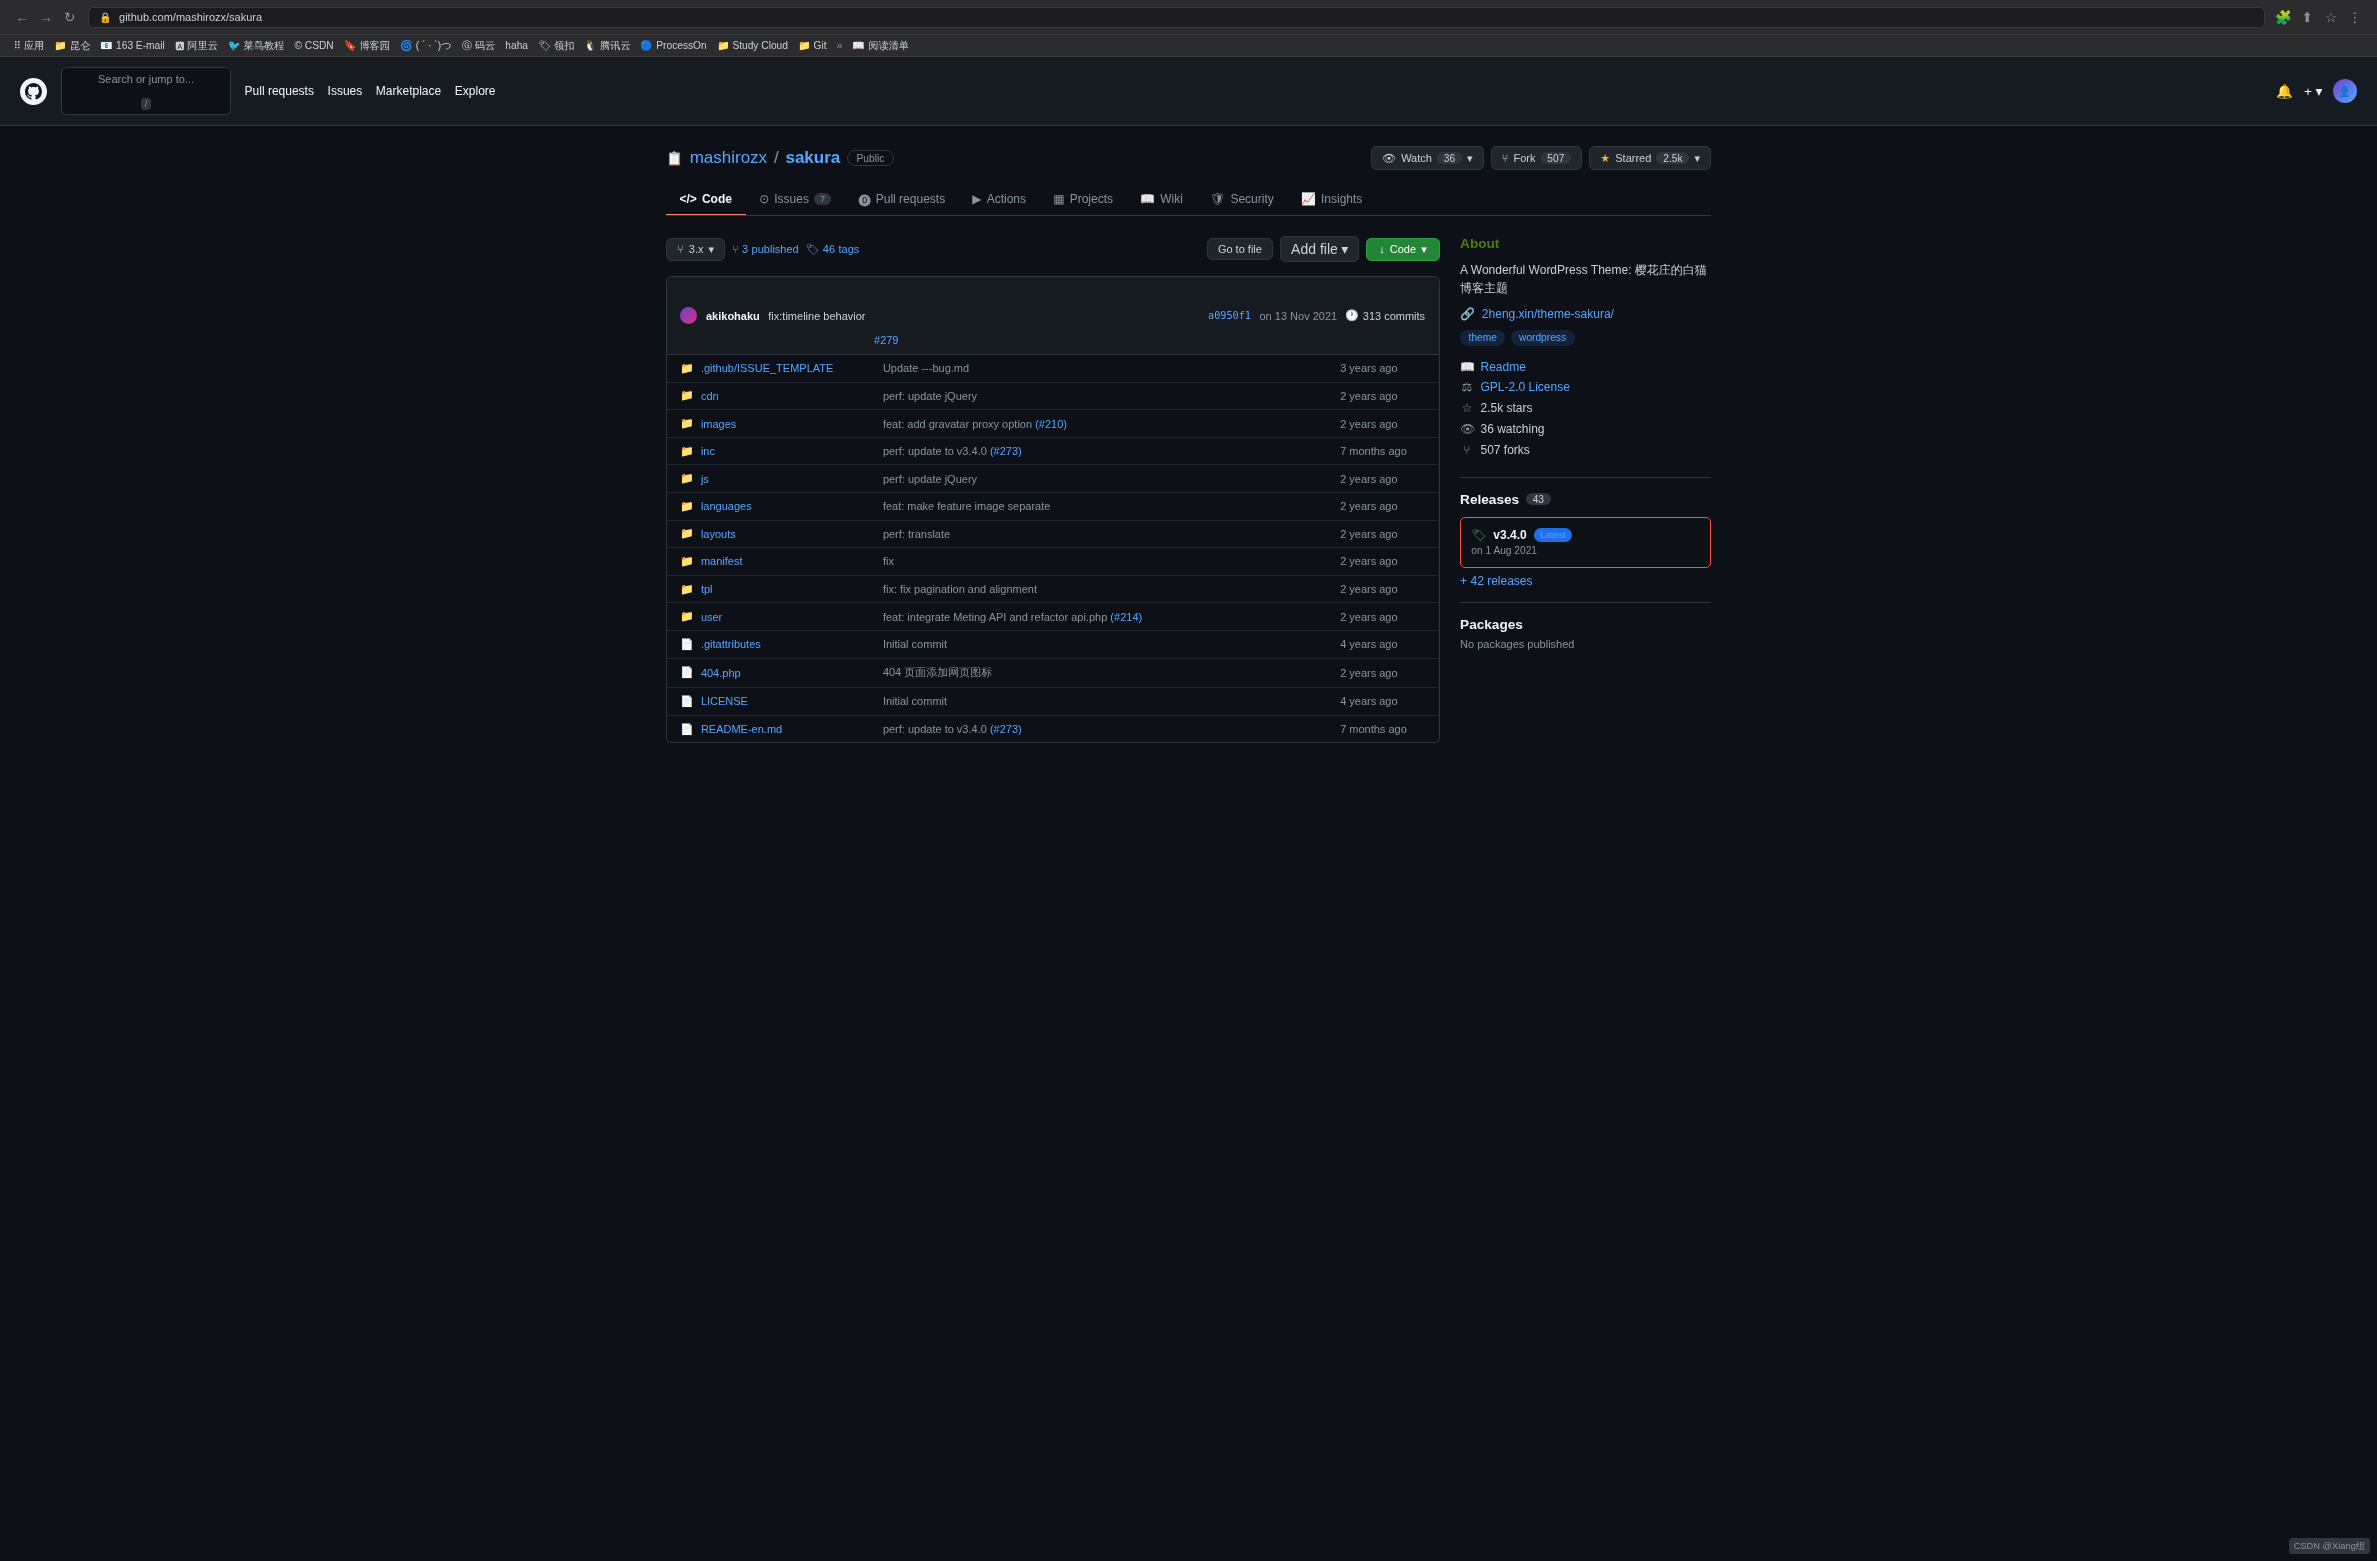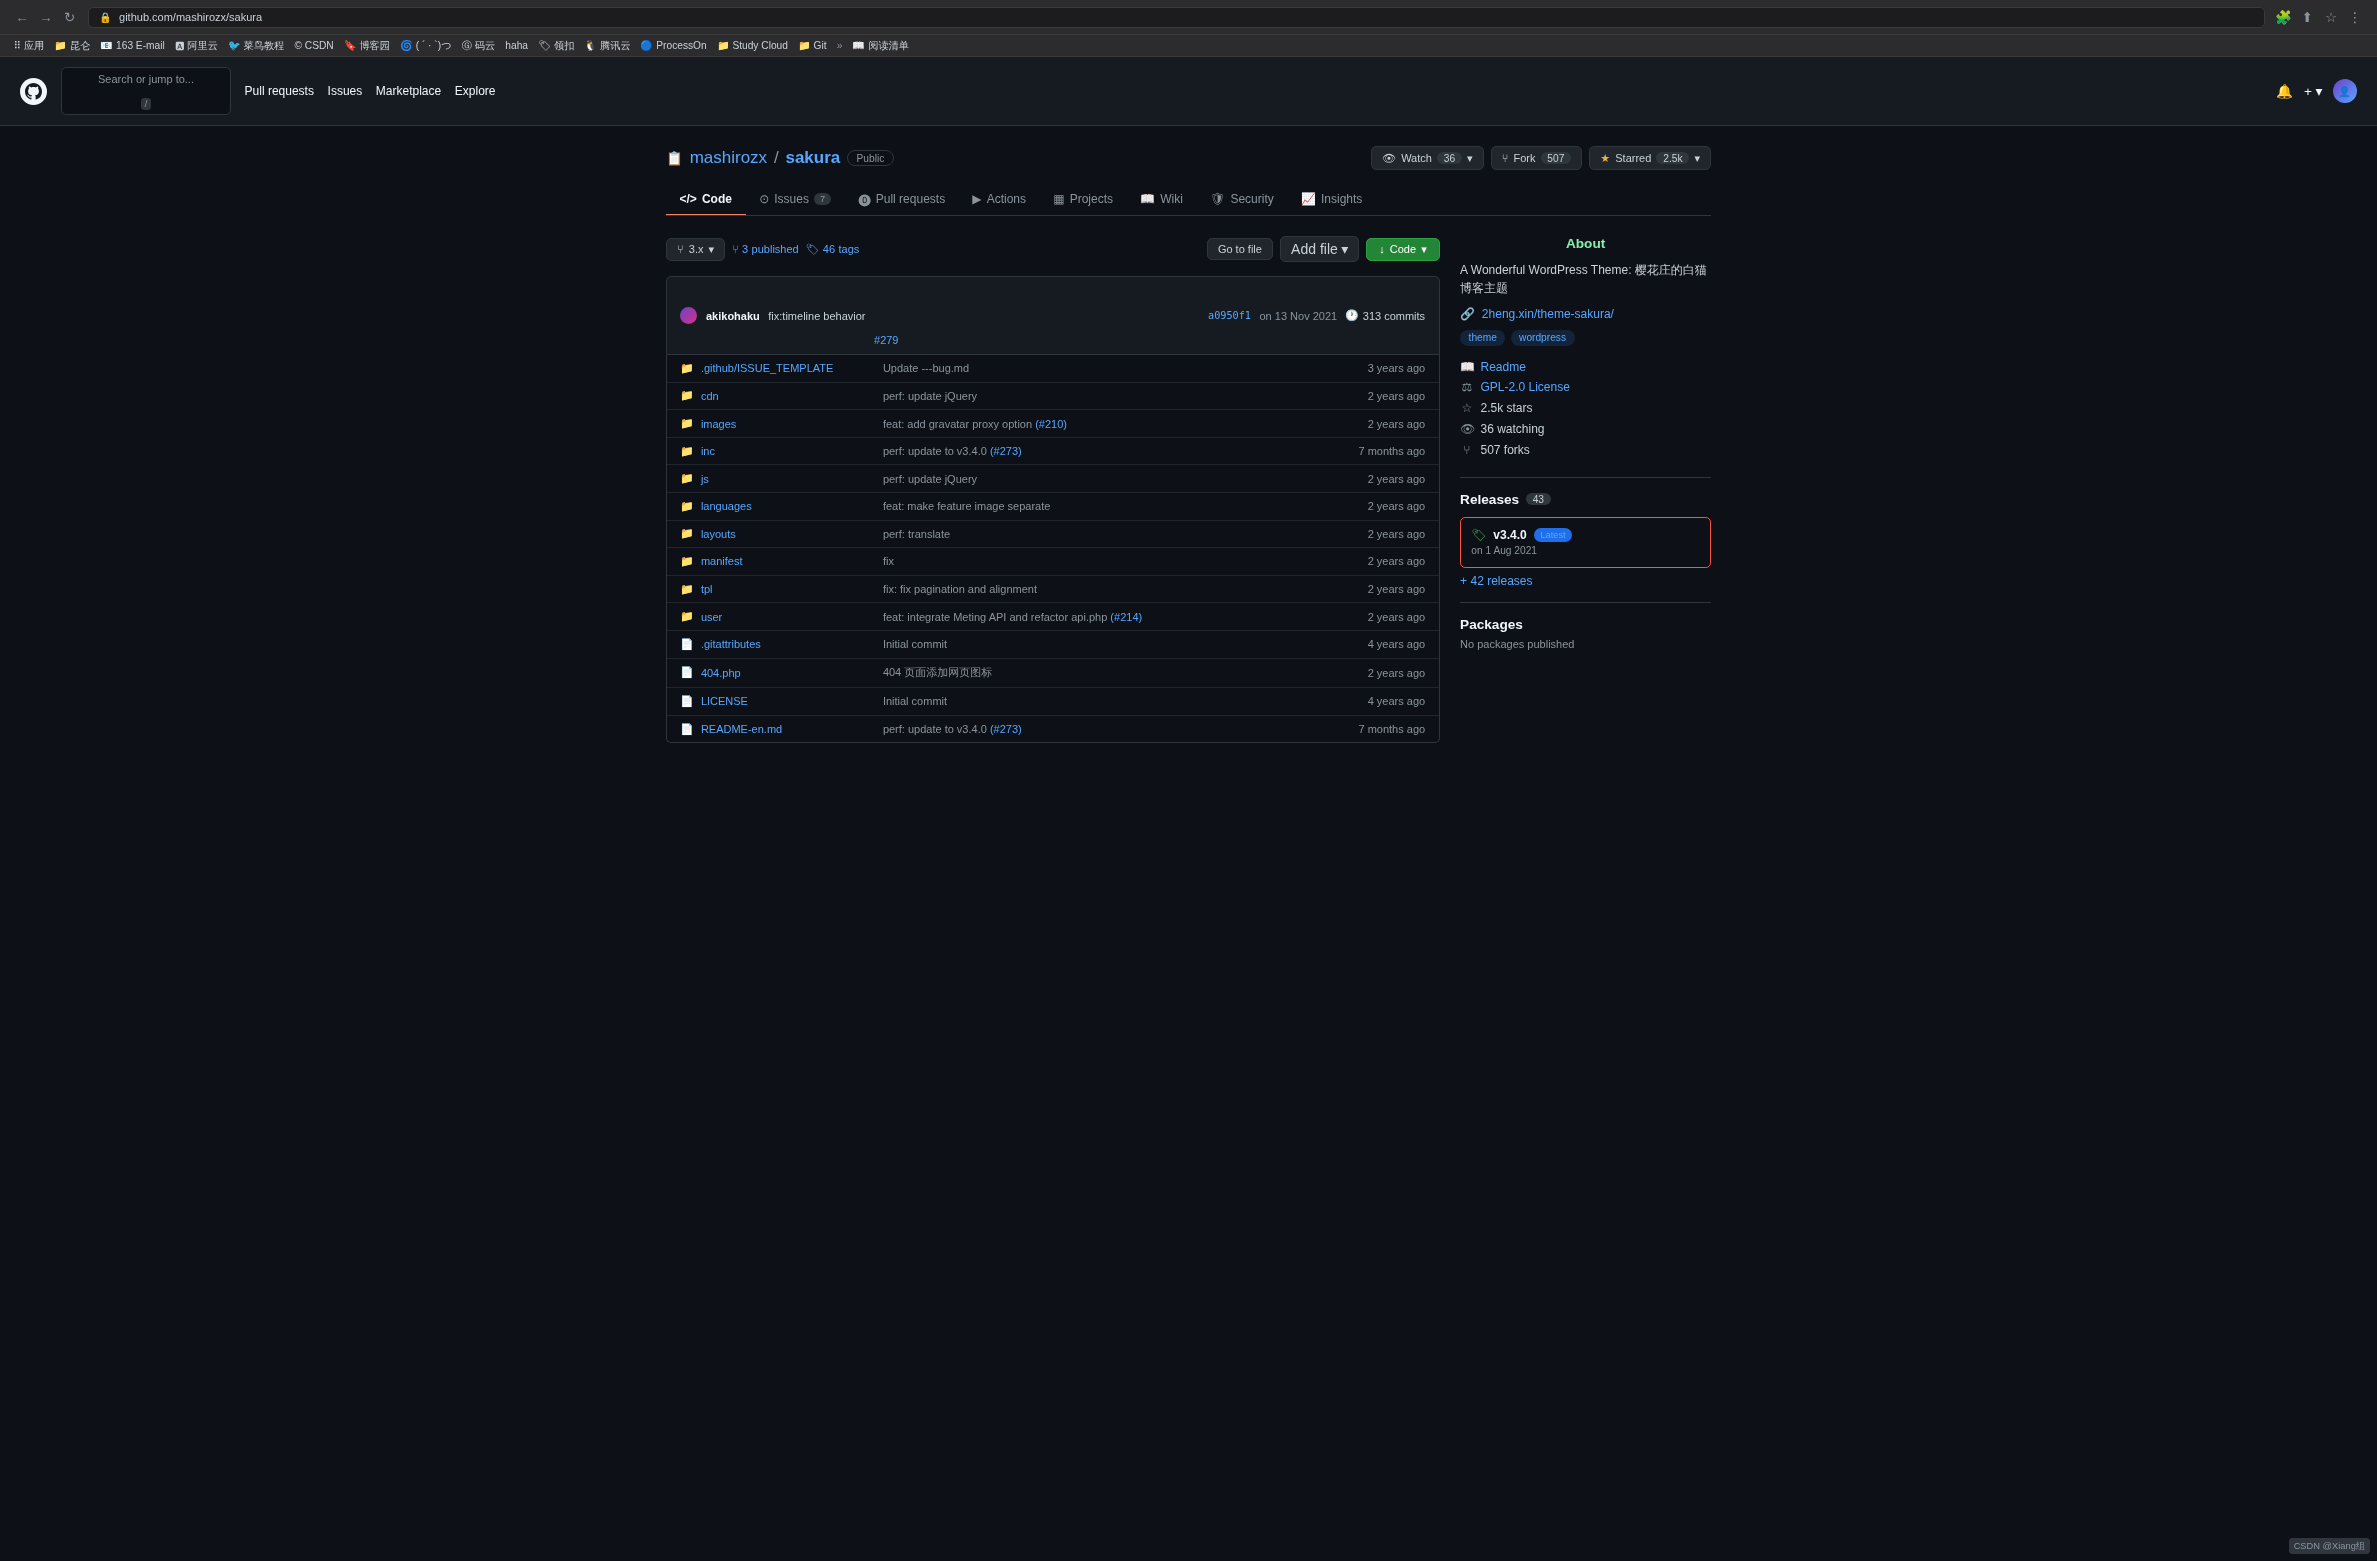--- a/index.html
+++ b/index.html
@@ -300,28 +300,27 @@
       font-size: 11px;
     }
     .file-row:last-child { border-bottom: none; }
     .file-icon { width: 20.4px; color: #8b949e; flex-shrink: 0; }
     .file-name {
       width: 170px; color: #58a6ff; cursor: pointer;
       font-weight: 500; flex-shrink: 0;
     }
     .file-commit { flex: 1; color: #8b949e; margin-left: 12px; }
     .file-commit-link { color: #58a6ff; cursor: pointer; }
-    .file-date { width: 85px; text-align: right; color: #8b949e; flex-shrink: 0; }
+    .file-date { width: 85px; text-align: left; color: #8b949e; flex-shrink: 0; }
 
     
     .about-section { margin-bottom: 20.4px; }
     .about-title {
-      font-size: 13.6px; font-weight: 600; color: #86efac;
+      font-size: 13.6px; font-weight: 600; color: #4d7c0f;
       margin-bottom: 10.2px;
-      text-align: center;
     }
     .about-description {
       color: #c9d1d9; font-size: 12px; line-height: 1.5;
       margin-bottom: 10.2px;
     }
     .about-link {
       display: flex; align-items: center; gap: 6.8px;
       color: #58a6ff; font-size: 12px; cursor: pointer;
       margin-bottom: 8.5px;
     }

